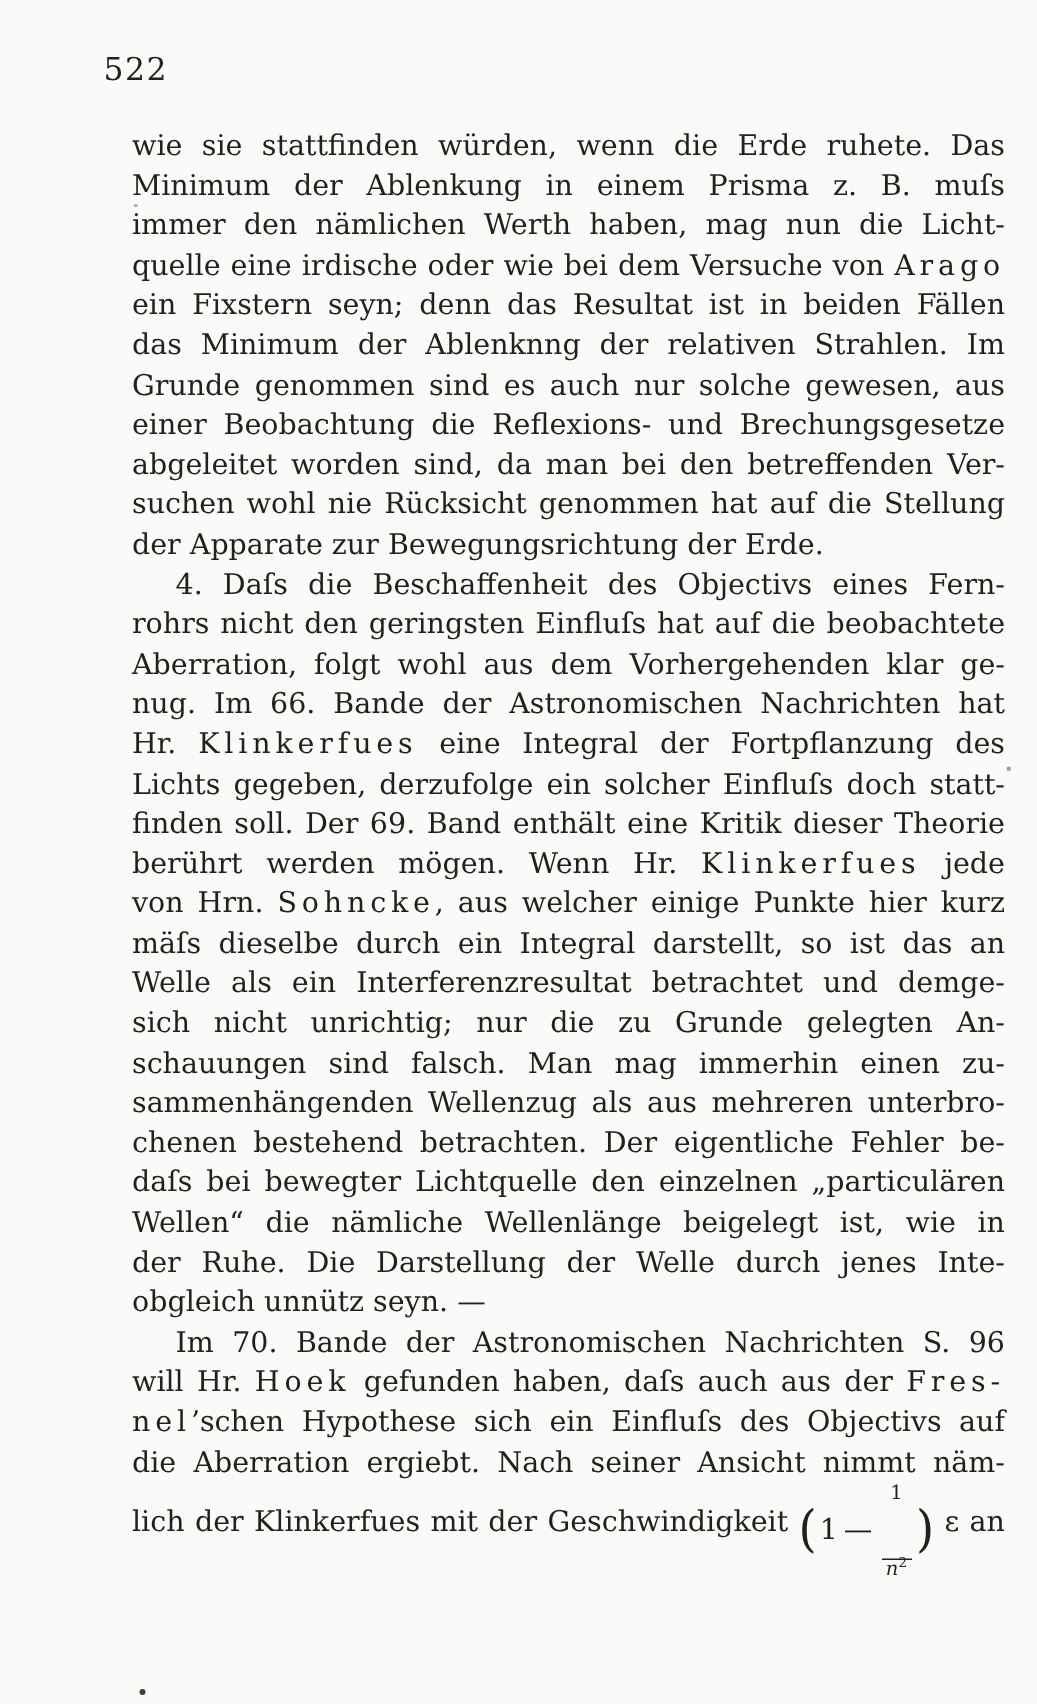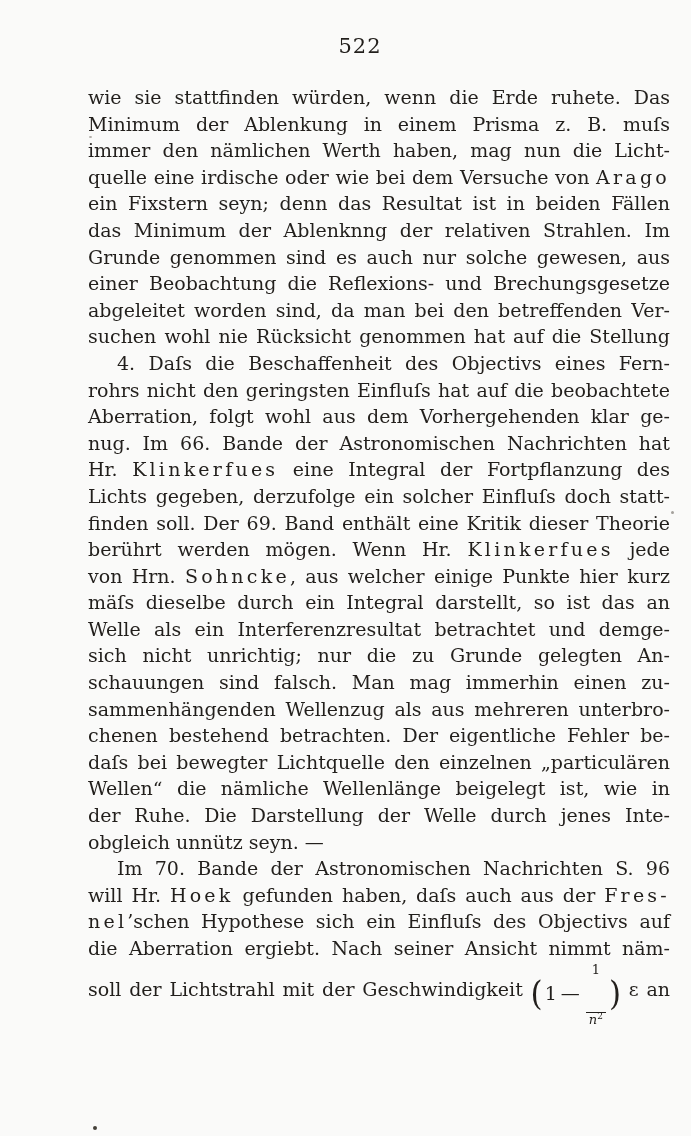--- a/index.html
+++ b/index.html
@@ -13,21 +13,21 @@
     background: #fafaf9;
     overflow: hidden;
     font-family: "DejaVu Serif", serif;
     color: #221f1c;
   }
   .page-number {
     position: absolute;
     top: 34px;
     left: 88px;
     width: 582px;
-    text-align: center;
+    text-align: left;
     font-size: 21px;
     letter-spacing: 1px;
     transform: translateX(-19px);
   }
   .text-block {
     position: absolute;
     top: 84px;
     left: 88px;
     width: 582px;
     font-size: 19px;
@@ -95,20 +95,21 @@
         <div class="line"><span>wie sie stattfinden würden, wenn die Erde ruhete. Das</span></div>
         <div class="line"><span>Minimum der Ablenkung in einem Prisma z. B. muſs</span></div>
         <div class="line"><span>immer den nämlichen Werth haben, mag nun die Licht-</span></div>
         <div class="line"><span>quelle eine irdische oder wie bei dem Versuche von </span><span class="sperr">Arago</span></div>
         <div class="line"><span>ein Fixstern seyn; denn das Resultat ist in beiden Fällen</span></div>
         <div class="line"><span>das Minimum der Ablenknng der relativen Strahlen. Im</span></div>
         <div class="line"><span>Grunde genommen sind es auch nur solche gewesen, aus</span></div>
         <div class="line"><span>einer Beobachtung die Reflexions- und Brechungsgesetze</span></div>
         <div class="line"><span>abgeleitet worden sind, da man bei den betreffenden Ver-</span></div>
         <div class="line"><span>suchen wohl nie Rücksicht genommen hat auf die Stellung</span></div>
+        <div class="line flush"><span>der Apparate zur Bewegungsrichtung der Erde.</span></div>
       </div>
       <div class="para para-indent">
         <div class="line"><span>4. Daſs die Beschaffenheit des Objectivs eines Fern-</span></div>
         <div class="line"><span>rohrs nicht den geringsten Einfluſs hat auf die beobachtete</span></div>
         <div class="line"><span>Aberration, folgt wohl aus dem Vorhergehenden klar ge-</span></div>
         <div class="line"><span>nug. Im 66. Bande der Astronomischen Nachrichten hat</span></div>
         <div class="line"><span>Hr. </span><span class="sperr">Klinkerfues</span><span> eine Integral der Fortpflanzung des</span></div>
         <div class="line"><span>Lichts gegeben, derzufolge ein solcher Einfluſs doch statt-</span></div>
         <div class="line"><span>finden soll. Der 69. Band enthält eine Kritik dieser Theorie</span></div>
         <div class="line"><span>berührt werden mögen. Wenn Hr. </span><span class="sperr">Klinkerfues</span><span> jede</span></div>
@@ -122,21 +123,21 @@
         <div class="line"><span>daſs bei bewegter Lichtquelle den einzelnen „particulären</span></div>
         <div class="line"><span>Wellen“ die nämliche Wellenlänge beigelegt ist, wie in</span></div>
         <div class="line"><span>der Ruhe. Die Darstellung der Welle durch jenes Inte-</span></div>
         <div class="line flush"><span>obgleich unnütz seyn. —</span></div>
       </div>
       <div class="para para-indent">
         <div class="line"><span>Im 70. Bande der Astronomischen Nachrichten S. 96</span></div>
         <div class="line"><span>will Hr. </span><span class="sperr">Hoek</span><span> gefunden haben, daſs auch aus der </span><span class="sperr">Fres-</span></div>
         <div class="line"><span class="sperr">nel</span><span>’schen Hypothese sich ein Einfluſs des Objectivs auf</span></div>
         <div class="line"><span>die Aberration ergiebt. Nach seiner Ansicht nimmt näm-</span></div>
-        <div class="line"><span>soll der Lichtstrahl mit der Geschwindigkeit </span><span class="formula">
+        <div class="line"><span>lich der Klinkerfues mit der Geschwindigkeit </span><span class="formula">
             <span class="paren">(</span>
             <span class="f-lead">1</span>
             <span class="f-minus">—</span>
             <span class="frac">
               <span class="num">1</span>
               <span class="den"><i>n</i><sup>2</sup></span>
             </span>
             <span class="paren">)</span>
           </span><span> ε an</span></div>
       </div>

